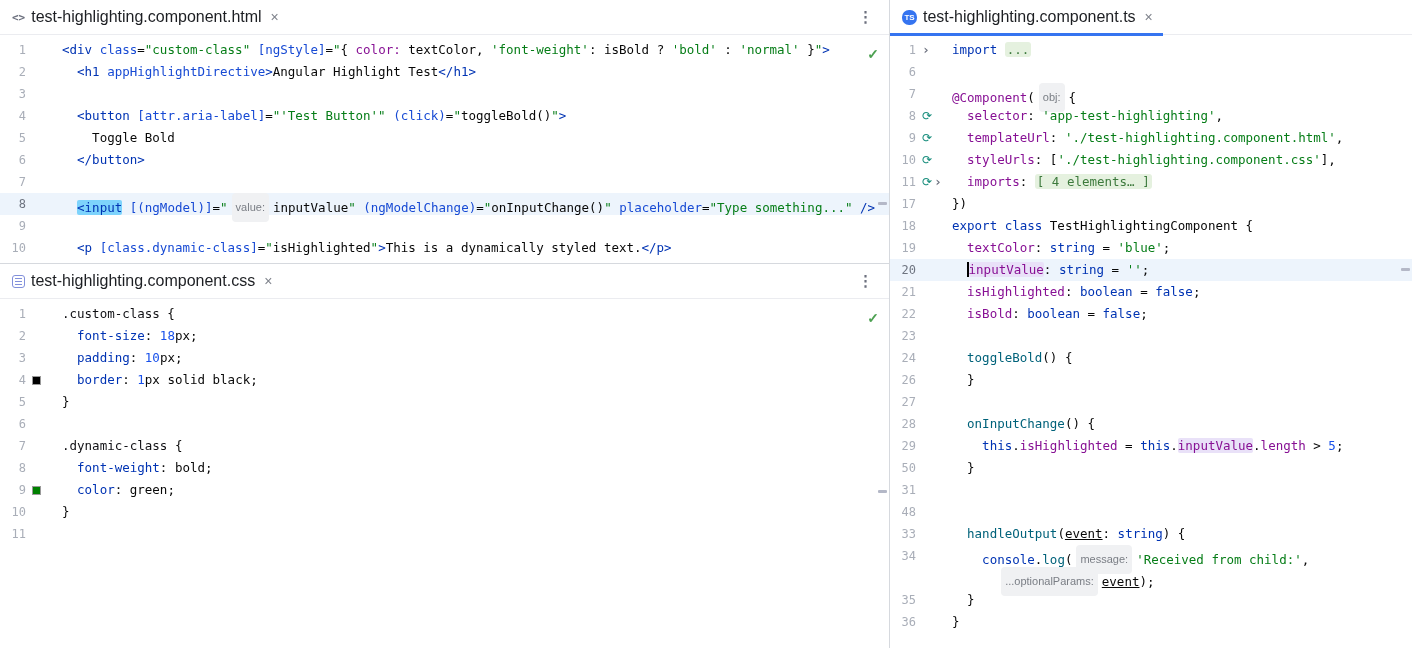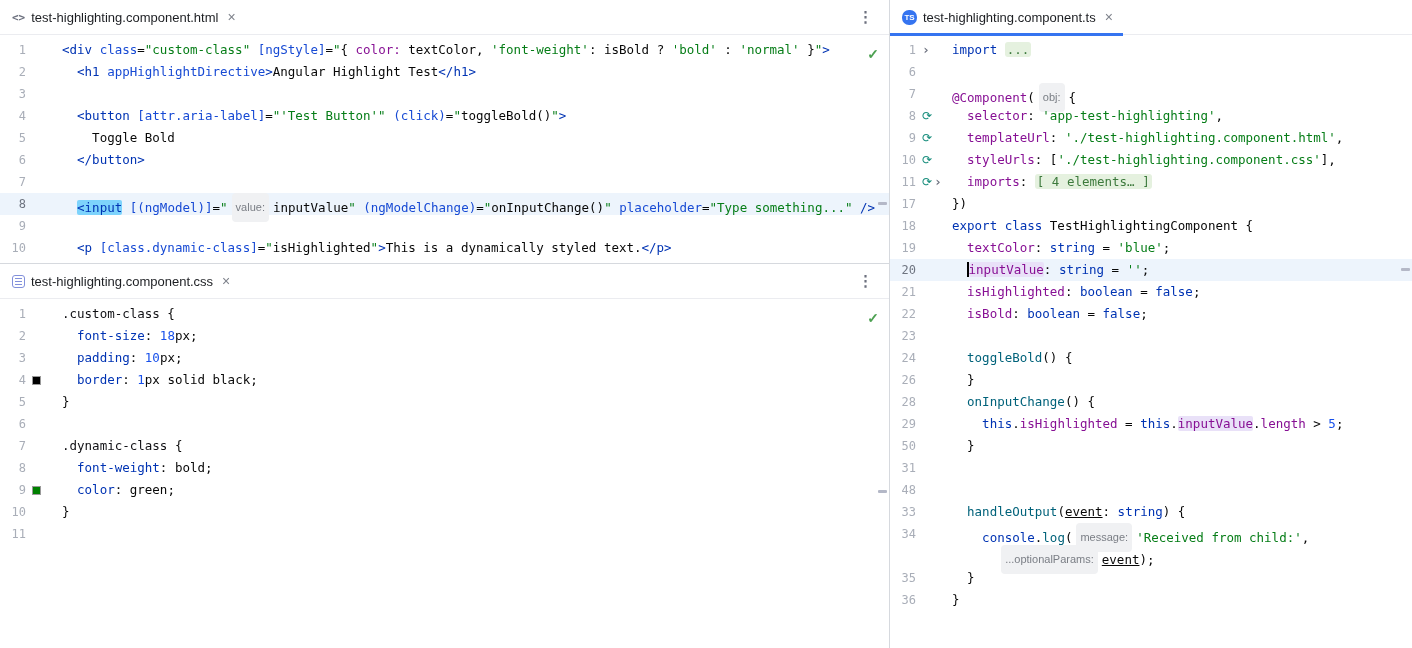--- a/index.html
+++ b/index.html
@@ -9,21 +9,21 @@
 
   .pane { position:absolute; background:#fff; overflow:hidden; }
   .pane-html { left:0; top:0; width:889px; height:263px; }
   .pane-css  { left:0; top:263px; width:889px; height:385px; border-top:1px solid #D6D9DE; }
   .pane-ts   { left:890px; top:0; width:522px; height:648px; }
   .vdivider  { position:absolute; left:889px; top:0; width:1px; height:648px; background:#D6D9DE; }
 
   .tabbar { height:35px; display:flex; align-items:center; border-bottom:1px solid #EBECF0; background:#fff; position:relative; }
   .tab { height:35px; display:flex; align-items:center; gap:6px; padding:0 10px 0 12px; position:relative; cursor:pointer; }
   .tab.focused::after { content:""; position:absolute; left:0; right:0; bottom:-1px; height:3px; background:#3574F0; }
-  .tlabel { font-size:13px; color:#1C1E22; white-space:nowrap; }
+  .tlabel { font-size:16px; color:#1C1E22; white-space:nowrap; }
   .tclose { color:#7E828B; font-size:14px; margin-left:3px; }
   .tmenu { margin-left:auto; padding:0 16px; color:#6C707E; font-size:15px; font-weight:bold; cursor:pointer; }
 
   .ticon { flex:none; display:flex; align-items:center; justify-content:center; }
   .ticon.htmlic { font-family:"DejaVu Sans Mono",monospace; font-size:11px; font-weight:bold; color:#6C707E; }
   .ticon.tsic { width:15px; height:15px; background:#3574F0; border-radius:7px; color:#fff; font-size:8px; font-weight:bold; }
   .ticon.cssic { width:13px; height:13px; border:1.5px solid #8290DB; border-radius:3px; }
   .ticon.cssic::before { content:""; display:block; width:7px; height:7px; margin:1.5px auto 0;
      background:repeating-linear-gradient(to bottom,#8290DB 0 1.5px,transparent 1.5px 3px); }
 
@@ -299,20 +299,25 @@
           <span class="ln">24</span>
           <span class="gic"></span>
           <span class="code"><span class="tk p">  </span><span class="tk fn">toggleBold</span><span class="tk p">() {</span></span>
         </div>
         <div class="row">
           <span class="ln">26</span>
           <span class="gic"></span>
           <span class="code"><span class="tk p">  }</span></span>
         </div>
         <div class="row">
+          <span class="ln">27</span>
+          <span class="gic"></span>
+          <span class="code"></span>
+        </div>
+        <div class="row">
           <span class="ln">28</span>
           <span class="gic"></span>
           <span class="code"><span class="tk p">  </span><span class="tk fn">onInputChange</span><span class="tk p">() {</span></span>
         </div>
         <div class="row">
           <span class="ln">29</span>
           <span class="gic"></span>
           <span class="code"><span class="tk p">    </span><span class="tk k">this</span><span class="tk p">.</span><span class="tk f">isHighlighted</span><span class="tk p"> = </span><span class="tk k">this</span><span class="tk p">.</span><span class="tk f hlv">inputValue</span><span class="tk p">.</span><span class="tk f">length</span><span class="tk p"> &gt; </span><span class="tk n">5</span><span class="tk p">;</span></span>
         </div>
         <div class="row">

